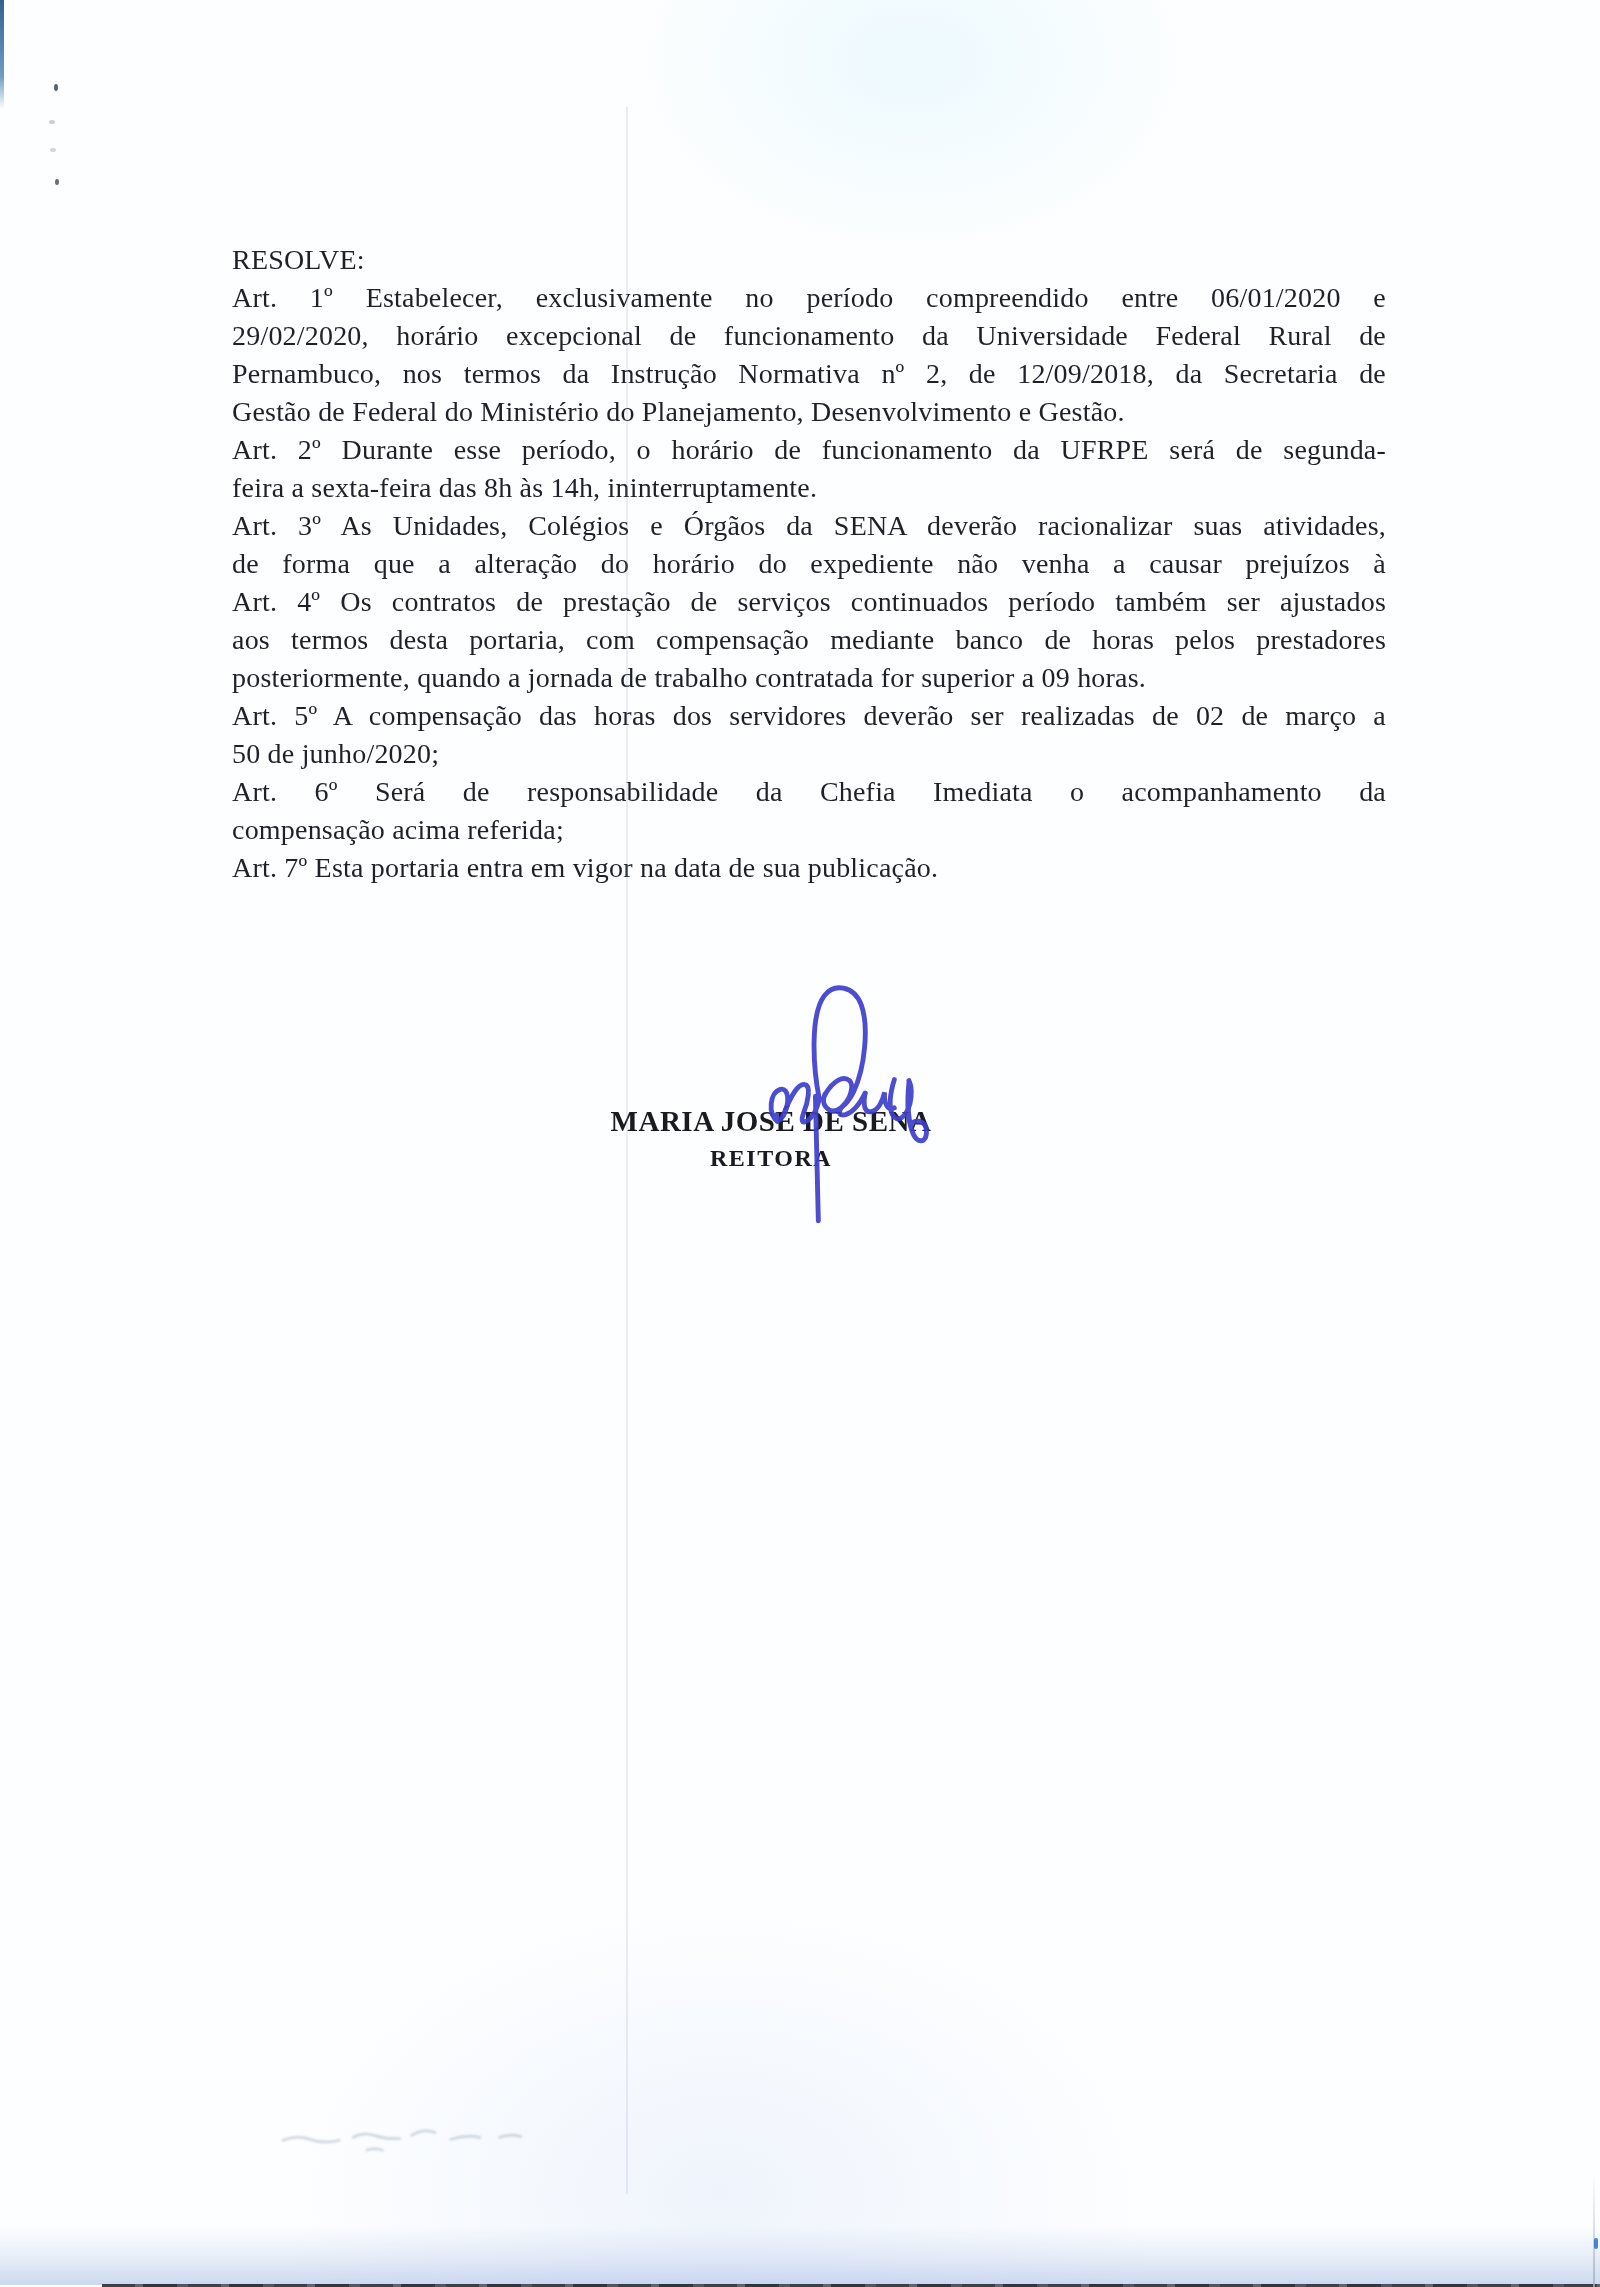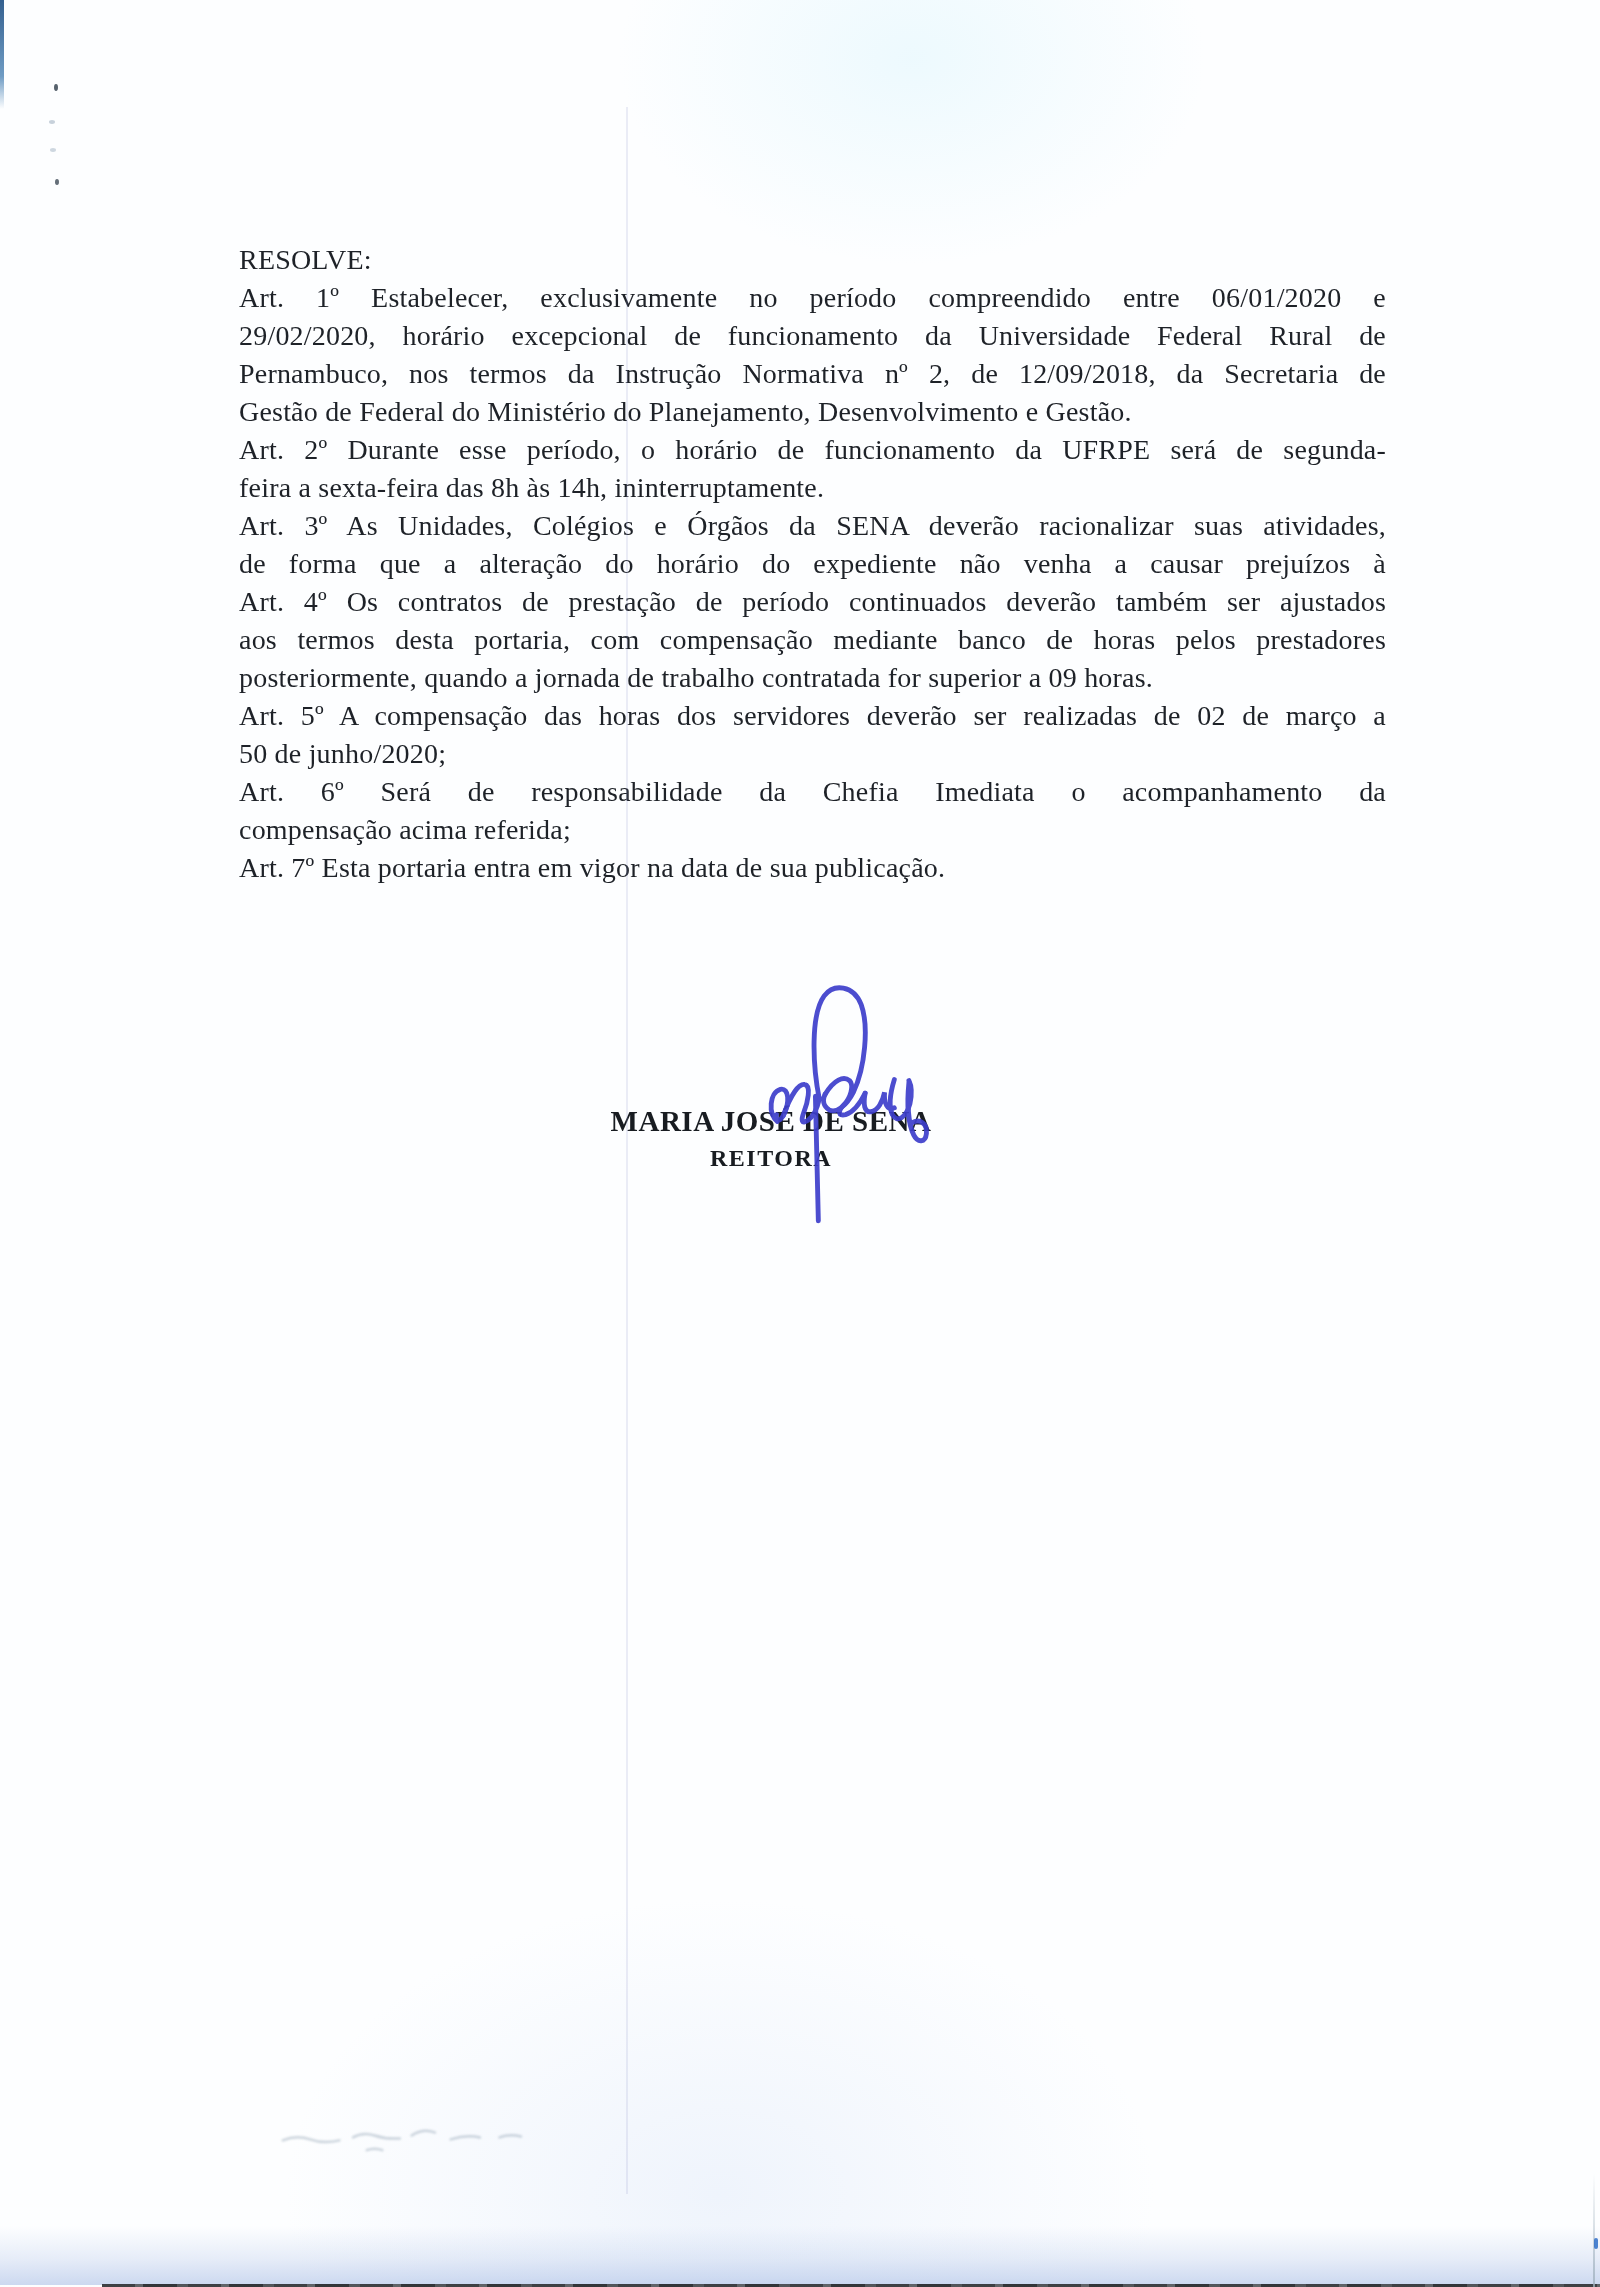--- a/index.html
+++ b/index.html
@@ -15,21 +15,21 @@
       radial-gradient(ellipse 419px 293px at 57% 59px, rgba(224,246,253,.55), rgba(224,246,253,0) 70%),
       radial-gradient(ellipse 605px 410px at 45% 2194px, rgba(206,221,245,.30), rgba(206,221,245,0) 72%),
       #fdfeff;
   }
   
   .doc-text{
     position:absolute;left:232px;top:241px;width:1154px;
     font-size:28px;line-height:38px;color:#1e2228;
     letter-spacing:0.2px;
   }
-  .line{height:38px;text-align:left;white-space:normal;margin-left:7px;}
+  .line{height:38px;text-align:left;white-space:normal;}
   .line.j{text-align:justify;text-align-last:justify;text-justify:inter-word;}
   
   .sig-block{
     position:absolute;left:527px;top:1103px;width:488px;
     text-align:center;font-weight:bold;color:#181c21;
   }
   .sig-name{font-size:29px;line-height:37px;letter-spacing:0.5px;}
   .sig-role{font-size:24px;line-height:37px;letter-spacing:1.5px;}
   .sig-svg{position:absolute;left:756px;top:975px;width:263px;height:254px;}
   
@@ -59,21 +59,21 @@
   <div class="doc-text">
     <div class="line">RESOLVE:</div>
     <div class="line j">Art. 1º Estabelecer, exclusivamente no período compreendido entre 06/01/2020 e</div>
     <div class="line j">29/02/2020, horário excepcional de funcionamento da Universidade Federal Rural de</div>
     <div class="line j">Pernambuco, nos termos da Instrução Normativa nº 2, de 12/09/2018, da Secretaria de</div>
     <div class="line">Gestão de Federal do Ministério do Planejamento, Desenvolvimento e Gestão.</div>
     <div class="line j">Art. 2º Durante esse período, o horário de funcionamento da UFRPE será de segunda-</div>
     <div class="line">feira a sexta-feira das 8h às 14h, ininterruptamente.</div>
     <div class="line j">Art. 3º As Unidades, Colégios e Órgãos da SENA deverão racionalizar suas atividades,</div>
     <div class="line j">de forma que a alteração do horário do expediente não venha a causar prejuízos à</div>
-    <div class="line j">Art. 4º Os contratos de prestação de período continuados deverão também ser ajustados</div>
+    <div class="line j">Art. 4º Os contratos de prestação de serviços continuados período também ser ajustados</div>
     <div class="line j">aos termos desta portaria, com compensação mediante banco de horas pelos prestadores</div>
     <div class="line">posteriormente, quando a jornada de trabalho contratada for superior a 09 horas.</div>
     <div class="line j">Art. 5º A compensação das horas dos servidores deverão ser realizadas de 02 de março a</div>
     <div class="line">50 de junho/2020;</div>
     <div class="line j">Art. 6º Será de responsabilidade da Chefia Imediata o acompanhamento da</div>
     <div class="line">compensação acima referida;</div>
     <div class="line">Art. 7º Esta portaria entra em vigor na data de sua publicação.</div>
   </div>
 
   <div class="sig-block">

